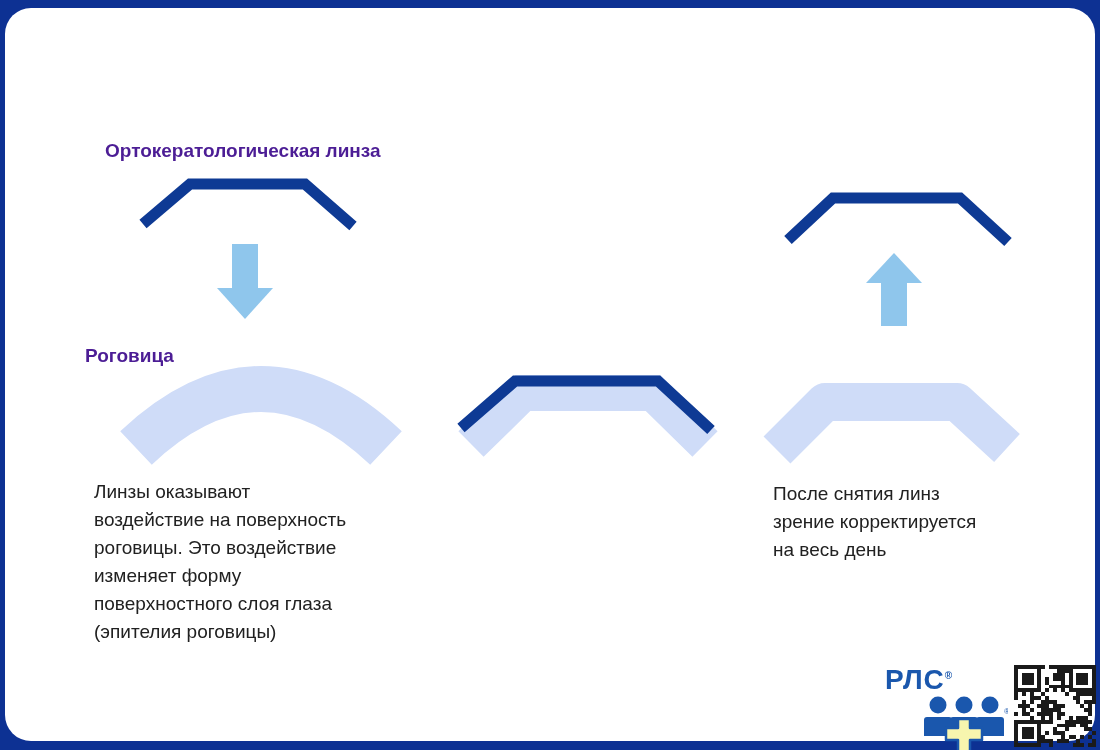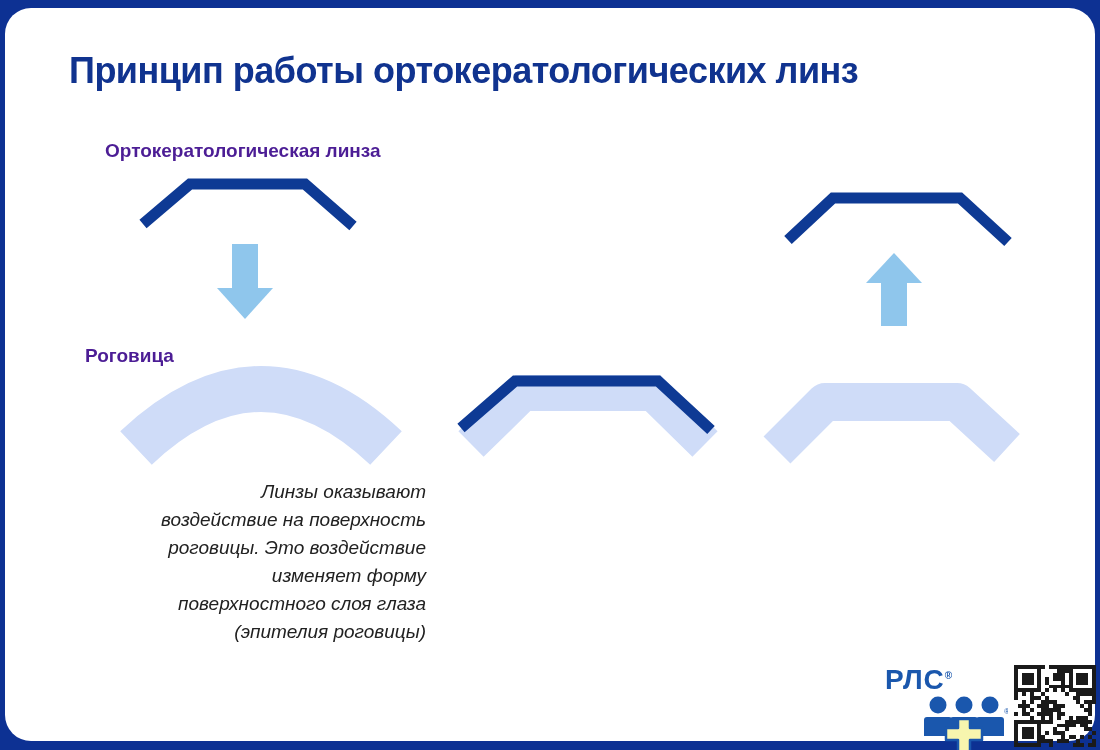--- a/index.html
+++ b/index.html
@@ -36,43 +36,41 @@
   }
   .part-label{
     font-size:19px; font-weight:700; color:#4c1d95;
     white-space:nowrap;
   }
   .lens-label{left:100px; top:132px;}
   .cornea-label{left:80px; top:337px;}
   .caption{
     font-size:19px; line-height:28px;
     color:var(--text);
-    text-align:right;
+    text-align:left;
     white-space:pre-line;
-    font-style:italic;
   }
   .caption-1{left:89px;  top:470px; width:332px;}
   .caption-2{left:463px; top:472px; width:244px;}
   .caption-3{left:768px; top:472px; width:264px;}
   .logo-text{
     left:880px; top:656px;
     font-size:28px; font-weight:800;
     color:var(--logo);
     letter-spacing:1px;
     white-space:nowrap;
   }
   .logo-text sup{font-size:10px; vertical-align:super;}
   svg{display:block;}
 </style>
 </head>
 <body>
 
 <div class="card">
 
-  <h1 class="abs page-title">Принцип работы ортокератологических линз</h1>
 
   <div class="abs part-label lens-label">Ортокератологическая линза</div>
   <div class="abs part-label cornea-label">Роговица</div>
 
   <svg class="abs" style="left:128px;top:166px" width="230" height="62" viewBox="0 0 230 62">
     <path d="M 10,50 L 57,10 L 172,10 L 220,52" fill="none" style="stroke:var(--lens)" stroke-width="11" stroke-linejoin="miter"></path>
   </svg>
 
   <svg class="abs" style="left:212px;top:236px" width="56" height="76" viewBox="0 0 56 76">
     <rect x="15" y="0" width="26" height="45" style="fill:var(--arrow)"></rect>
@@ -100,20 +98,23 @@
   <svg class="abs" style="left:752px;top:362px" width="270" height="102" viewBox="0 0 270 102">
     <path d="M 20,80 L 68,32 L 200,32 L 250,78" fill="none" style="stroke:var(--cornea)" stroke-width="38" stroke-linejoin="round" stroke-linecap="butt"></path>
   </svg>
 
   <div class="abs caption caption-1">Линзы оказывают
 воздействие на поверхность
 роговицы. Это воздействие
 изменяет форму
 поверхностного слоя глаза
 (эпителия роговицы)</div>
+  <div class="abs caption caption-3">После снятия линз
+зрение корректируется
+на весь день</div>
 
   <div class="abs logo-text"><span>РЛС</span><sup>®</sup></div>
 
   <svg class="abs" style="left:919px;top:688px" width="84" height="60" viewBox="0 0 84 60">
     <g style="fill:var(--logo)">
       <circle cx="14" cy="9" r="8.5"></circle>
       <circle cx="40" cy="9" r="8.5"></circle>
       <circle cx="66" cy="9" r="8.5"></circle>
       <path d="M 3,21 h 22 a 3,3 0 0 1 3,3 v 16 h -28 v -16 a 3,3 0 0 1 3,-3 z"></path>
       <path d="M 29,21 h 22 a 3,3 0 0 1 3,3 v 16 h -28 v -16 a 3,3 0 0 1 3,-3 z"></path>

